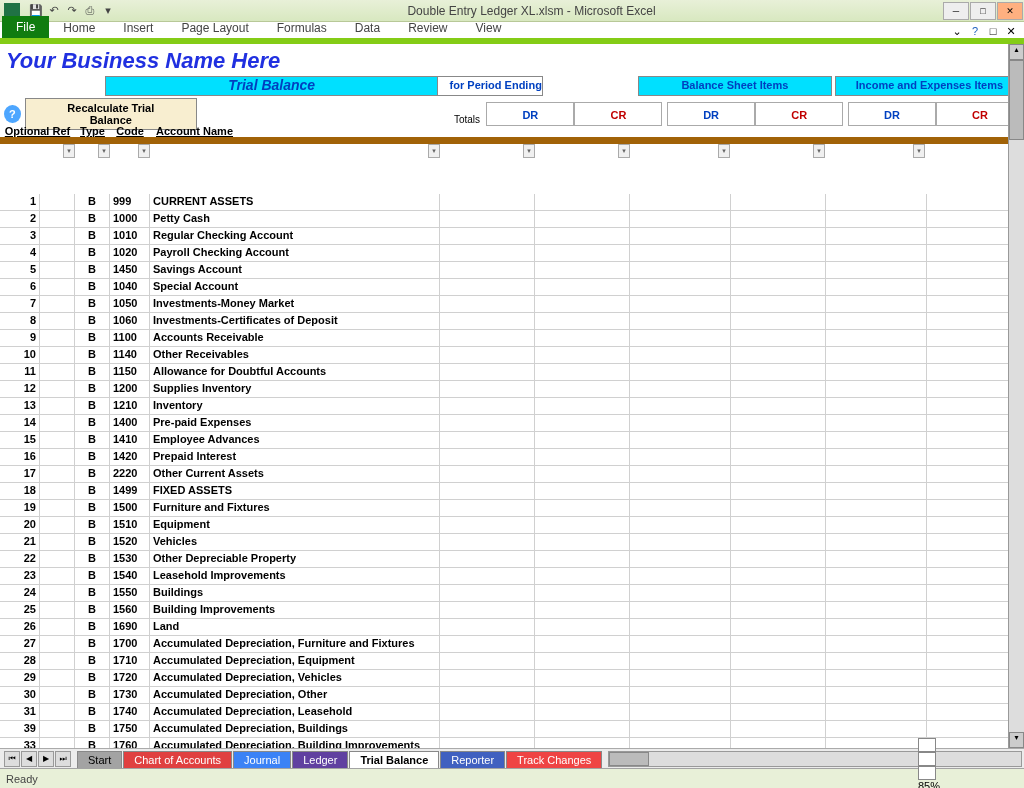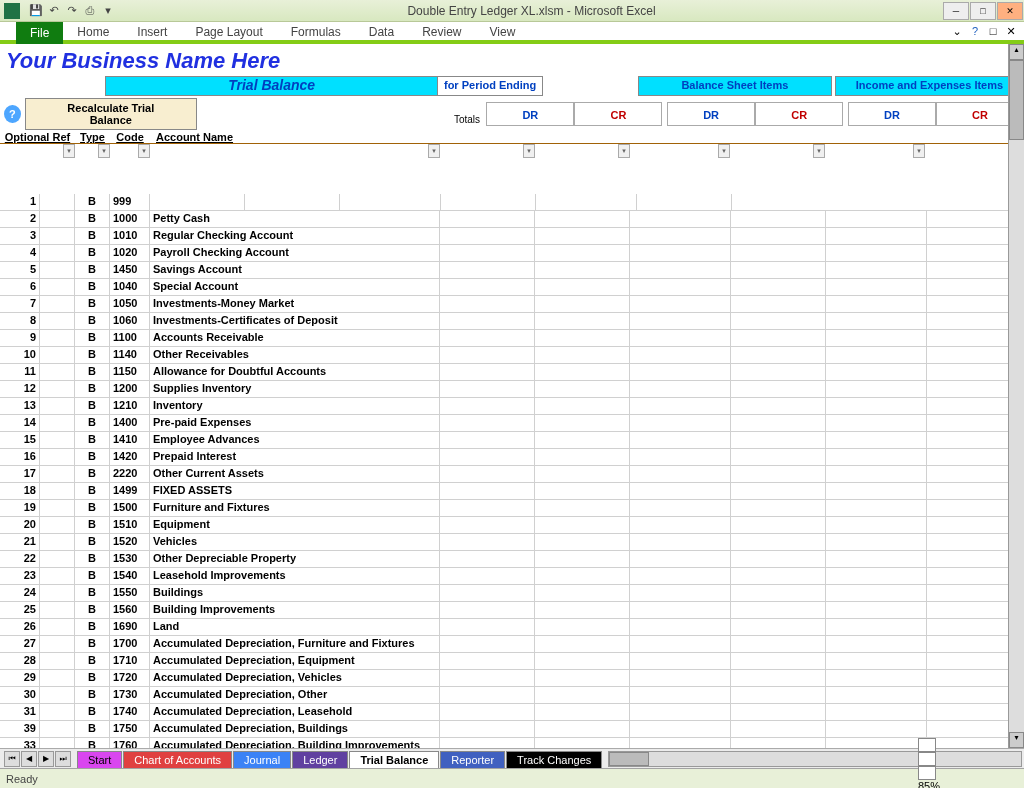--- a/index.html
+++ b/index.html
@@ -9,46 +9,46 @@
 .titlebar { height:22px; background:linear-gradient(#e8f0d8,#d8e8c0); display:flex; align-items:center; border-bottom:1px solid #b8c898; }
 .titlebar .excel-icon { width:16px; height:16px; margin:0 4px; background:#207245; display:inline-block; }
 .qat { display:flex; gap:2px; padding:0 4px; }
 .qat-btn { width:16px; height:16px; display:flex; align-items:center; justify-content:center; color:#444; }
 .titlebar-title { flex:1; text-align:center; color:#444; font-size:12px; }
 .win-controls { display:flex; }
 .win-btn { width:26px; height:18px; display:flex; align-items:center; justify-content:center; border:1px solid #aaa; background:#eee; margin-right:1px; font-size:9px; }
 .win-btn.close { background:#ffb080; }
 
 
-.ribbon-tabs { height:22px; background:#fff; display:flex; border-bottom:4px solid #84cc16; padding-left:16px; }
+.ribbon-tabs { height:22px; background:#fff; display:flex; align-items:flex-end; border-bottom:6px solid #84cc16; padding-left:2px; }
 .file-tab { background:#107c10; color:#fff; padding:3px 14px; font-size:12px; height:22px; display:flex; align-items:center; }
 .ribbon-tab { padding:3px 14px; color:#444; font-size:12px; cursor:pointer; }
 .ribbon-right { margin-left:auto; display:flex; gap:4px; padding-right:6px; align-items:center; }
 .ribbon-right span { width:14px; height:14px; display:inline-flex; align-items:center; justify-content:center; }
 
 
 .sheet-area { position:absolute; top:44px; left:0; right:0; bottom:40px; overflow:hidden; background:#fff; }
 
 .business-title { color:#2030e0; font-size:22px; font-weight:bold; font-style:italic; padding:4px 6px 2px; }
 
 .header-row1 { display:flex; height:20px; }
 .header-row1 .tb-title { width:335px; margin-left:105px; background:#00e0ff; text-align:center; font-weight:bold; font-style:italic; color:#0040c0; font-size:14px; border:1px solid #888; }
-.header-row1 .period { width:105px; background:#fff; color:#0040c0; font-weight:bold; font-size:11px; text-align:center; border:1px solid #888; border-left:none; padding-top:2px; }
+.header-row1 .period { width:105px; background:#fff; color:#0040c0; font-weight:bold; font-size:11px; text-align:right; border:1px solid #888; border-left:none; padding-top:2px; }
 .header-row1 .bs-title { width:195px; margin-left:95px; background:#00e0ff; text-align:center; font-weight:bold; color:#0040c0; font-size:11px; border:1px solid #888; padding-top:2px; }
 .header-row1 .ie-title { width:190px; margin-left:3px; background:#00e0ff; text-align:center; font-weight:bold; color:#0040c0; font-size:11px; border:1px solid #888; padding-top:2px; }
 
 .header-row2 { display:flex; height:24px; margin-top:6px; align-items:center; }
 .help-icon { width:18px; height:18px; background:#4da6ff; border-radius:50%; color:#fff; font-weight:bold; text-align:center; line-height:18px; margin:0 4px; }
 .recalc-btn { background:#f8eed0; border:1px solid #888; padding:3px 24px; font-weight:bold; font-size:11px; }
 .totals-label { margin-left:257px; width:35px; font-size:10px; padding-top:10px; }
 .drcr-cell { width:95px; text-align:center; font-weight:bold; color:#c00000; border:1px solid #aaa; height:24px; line-height:24px; font-size:11px; }
 .drcr-cell.dr { color:#0040c0; }
 .gap1 { width:5px; }
 
-.header-row3 { display:flex; height:18px; align-items:flex-end; border-bottom:1px solid #a16207; }
+.header-row3 { display:flex; height:18px; align-items:flex-end; border-bottom:7px solid #a16207; }
 .col-h { font-weight:bold; text-decoration:underline; font-size:11px; text-align:center; }
 .col-optref { width:75px; }
 .col-type { width:35px; }
 .col-code { width:40px; }
 .col-acct { width:290px; padding-left:6px; text-align:left; }
 
 .filter-row { display:flex; height:14px; }
 .filter-btn { border:1px solid #aaa; background:#f0f0f0; font-size:7px; text-align:center; line-height:12px; color:#666; }
 .fb1 { width:12px; margin-left:63px; }
 .fb2 { width:12px; margin-left:23px; }
@@ -71,27 +71,27 @@
 .c-code { width:40px; font-weight:bold; }
 .c-name { width:290px; font-weight:bold; }
 .c-amt { width:95px; }
 .c-gap { width:5px; border-right:none!important; }
 
 
 .sheet-tabs-bar { position:absolute; bottom:20px; left:0; right:0; height:20px; background:#ececec; display:flex; align-items:center; border-top:1px solid #aaa; }
 .nav-btns { display:flex; padding:0 4px; }
 .nav-btn { width:16px; height:16px; border:1px solid #999; background:#ddd; font-size:8px; text-align:center; line-height:14px; margin-right:1px; }
 .sheet-tab { padding:2px 10px; font-size:11px; border:1px solid #888; border-bottom:none; margin-left:1px; position:relative; top:1px; }
-.st-start { background:#d946ef; }
+.st-start { background:#a3a3a3; }
 .st-chart { background:#e04040; color:#fff; }
 .st-journal { background:#3b82f6; color:#fff; }
 .st-ledger { background:#6040a0; color:#fff; }
 .st-trial { background:#fff; font-weight:bold; }
 .st-reporter { background:#4060c0; color:#fff; }
-.st-track { background:#000000; color:#fff; }
+.st-track { background:#ef4444; color:#fff; }
 .hscroll { flex:1; height:16px; background:#ddd; border:1px solid #999; margin:0 2px 0 6px; position:relative; }
 .hscroll-thumb { position:absolute; left:0; width:40px; height:100%; background:#bbb; border:1px solid #888; }
 
 
 .statusbar { position:absolute; bottom:0; left:0; right:0; height:20px; background:#e8f0d8; display:flex; align-items:center; font-size:11px; padding:0 6px; border-top:1px solid #a3a3a3; }
 .statusbar .ready { color:#444; }
 .statusbar .right { margin-left:auto; display:flex; align-items:flex-start; gap:0;flex-direction:column; }
 .view-btn { width:18px; height:14px; border:1px solid #888; background:#fff; }
 .zoom-slider { width:100px; height:4px; background:#ccc; position:relative; }
 .zoom-thumb { position:absolute; left:40px; top:-3px; width:6px; height:10px; background:#888; }
@@ -181,20 +181,21 @@
     <div class="filter-btn fb9">▾</div>
     <div class="filter-btn fb10">▾</div>
   </div>
 
   <div class="grid" id="grid">
       <div class="grid-row">
         <div class="c-num">1</div>
         <div class="c-opt"></div>
         <div class="c-type">B</div>
         <div class="c-code">999</div>
+        <div class="c-name">CURRENT ASSETS</div>
         <div class="c-amt"></div>
         <div class="c-amt"></div>
         <div class="c-gap"></div>
         <div class="c-amt"></div>
         <div class="c-amt"></div>
         <div class="c-gap"></div>
         <div class="c-amt"></div>
         <div class="c-amt"></div>
       </div>
       <div class="grid-row">

